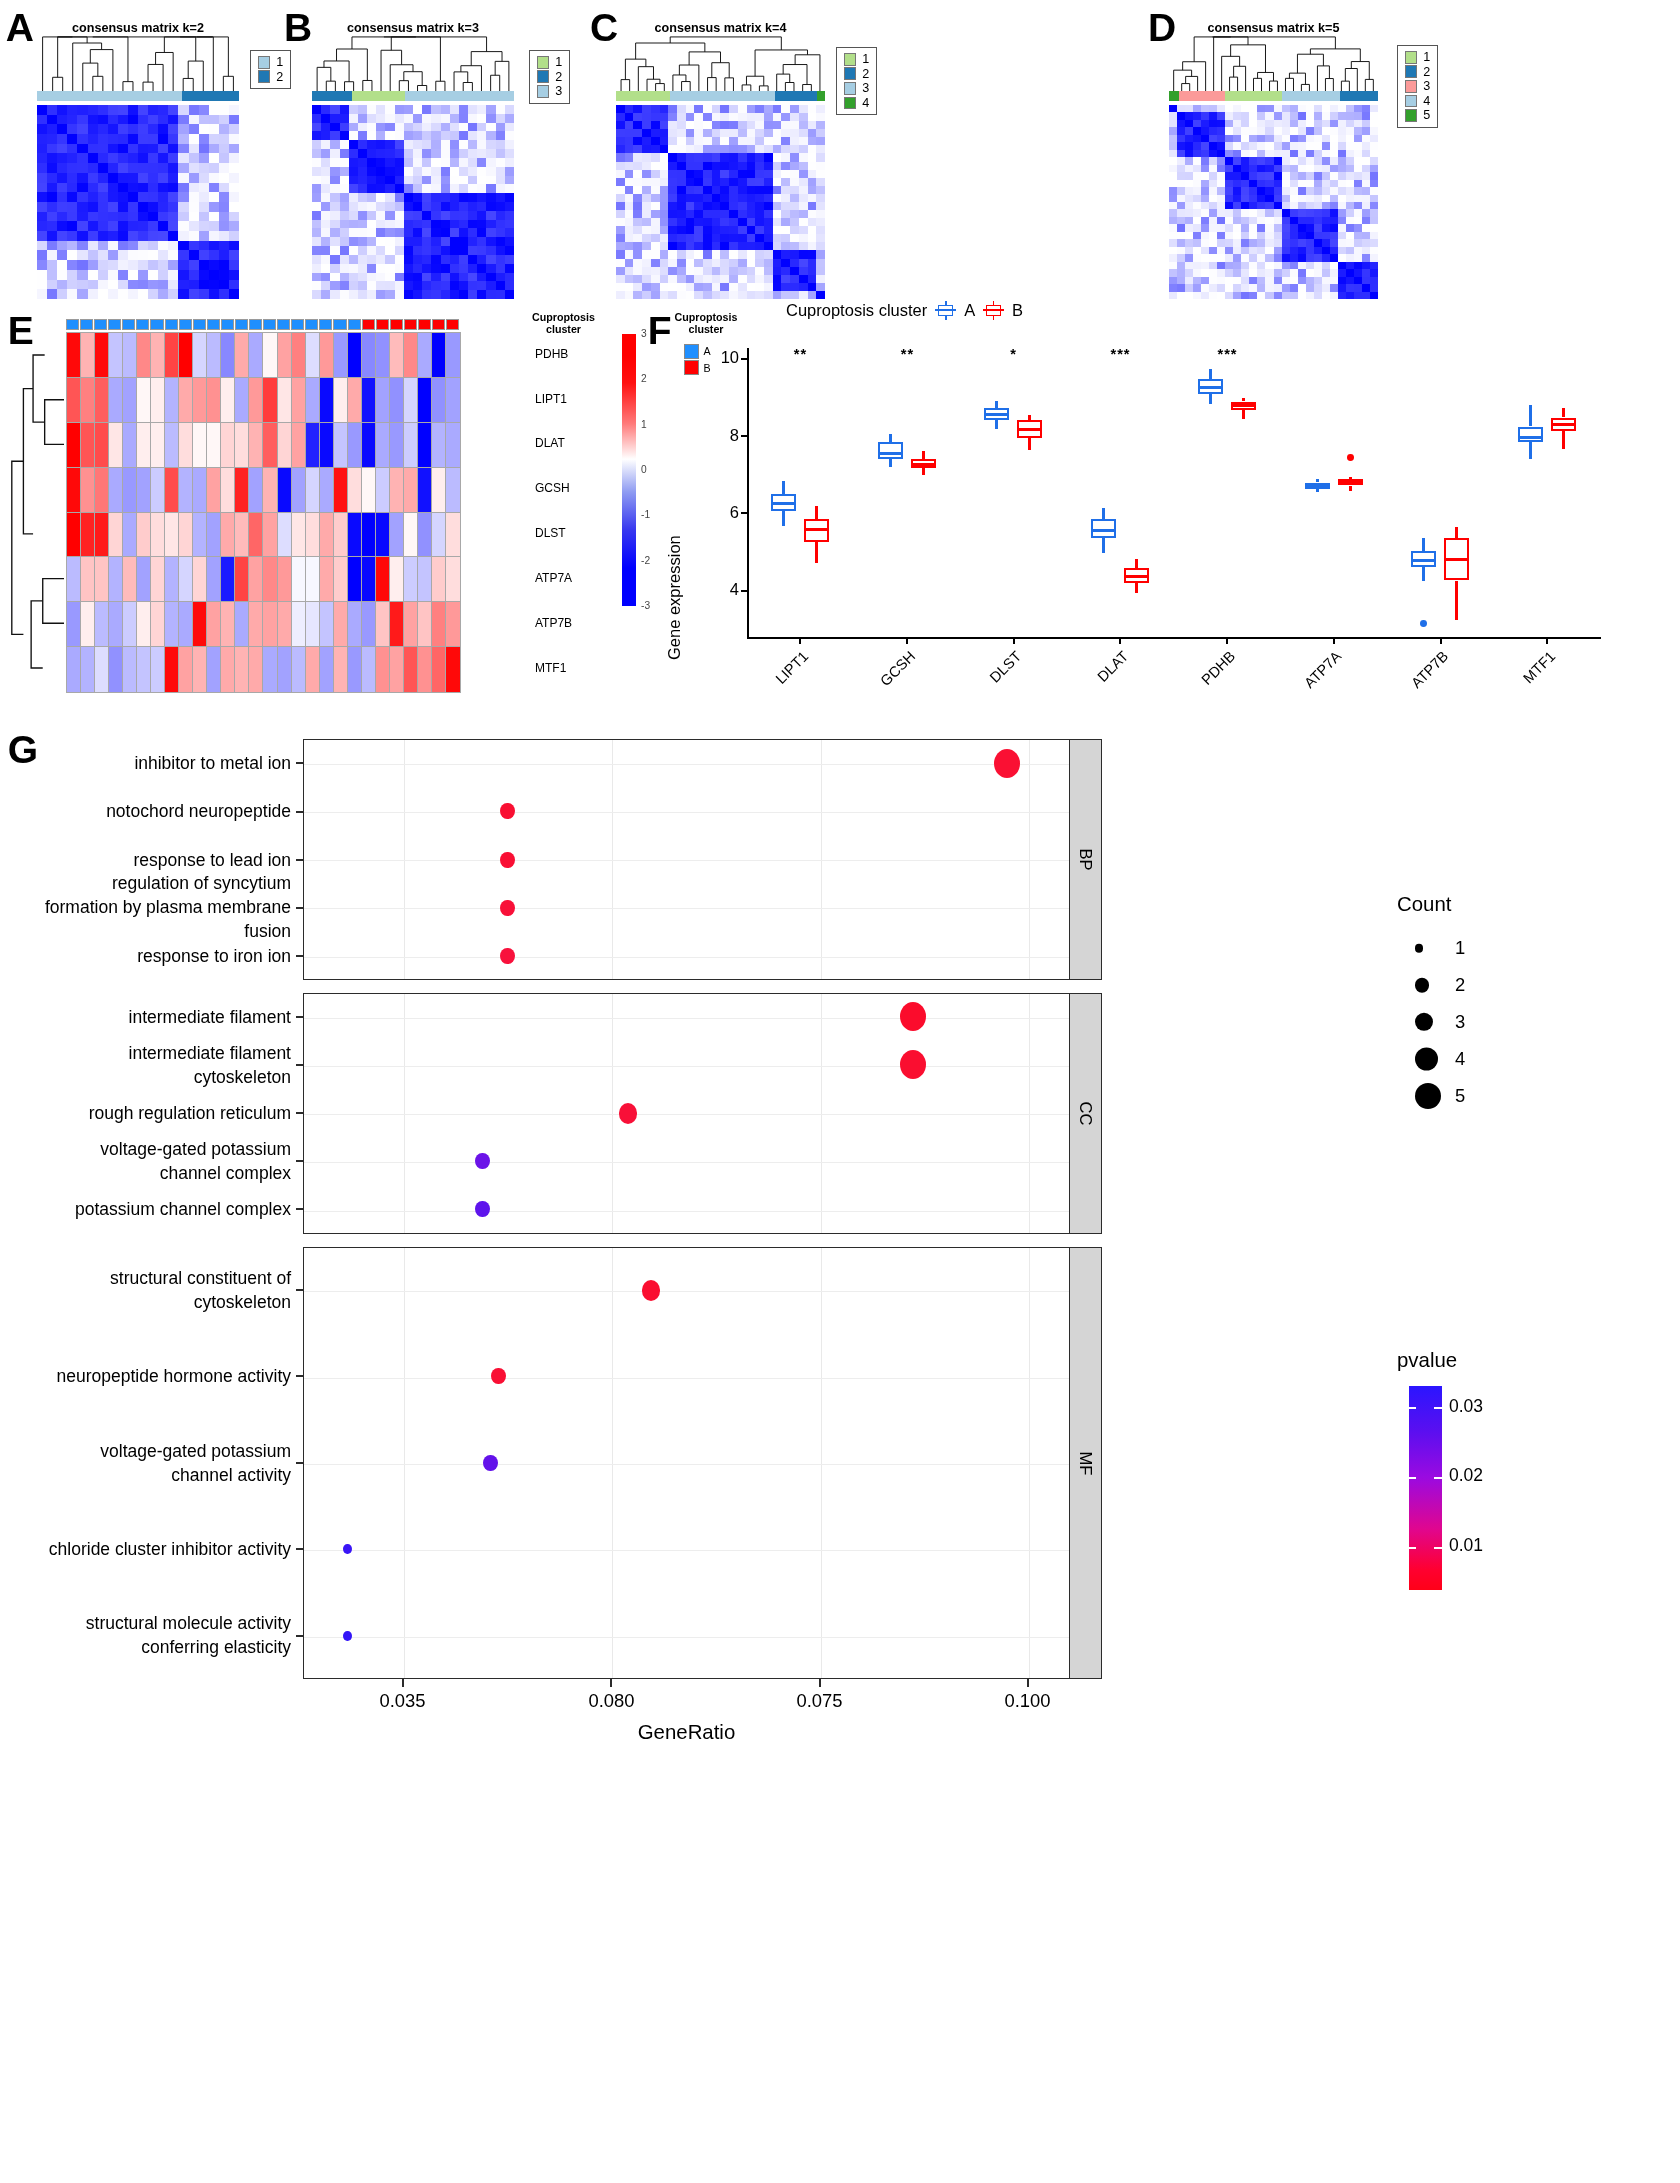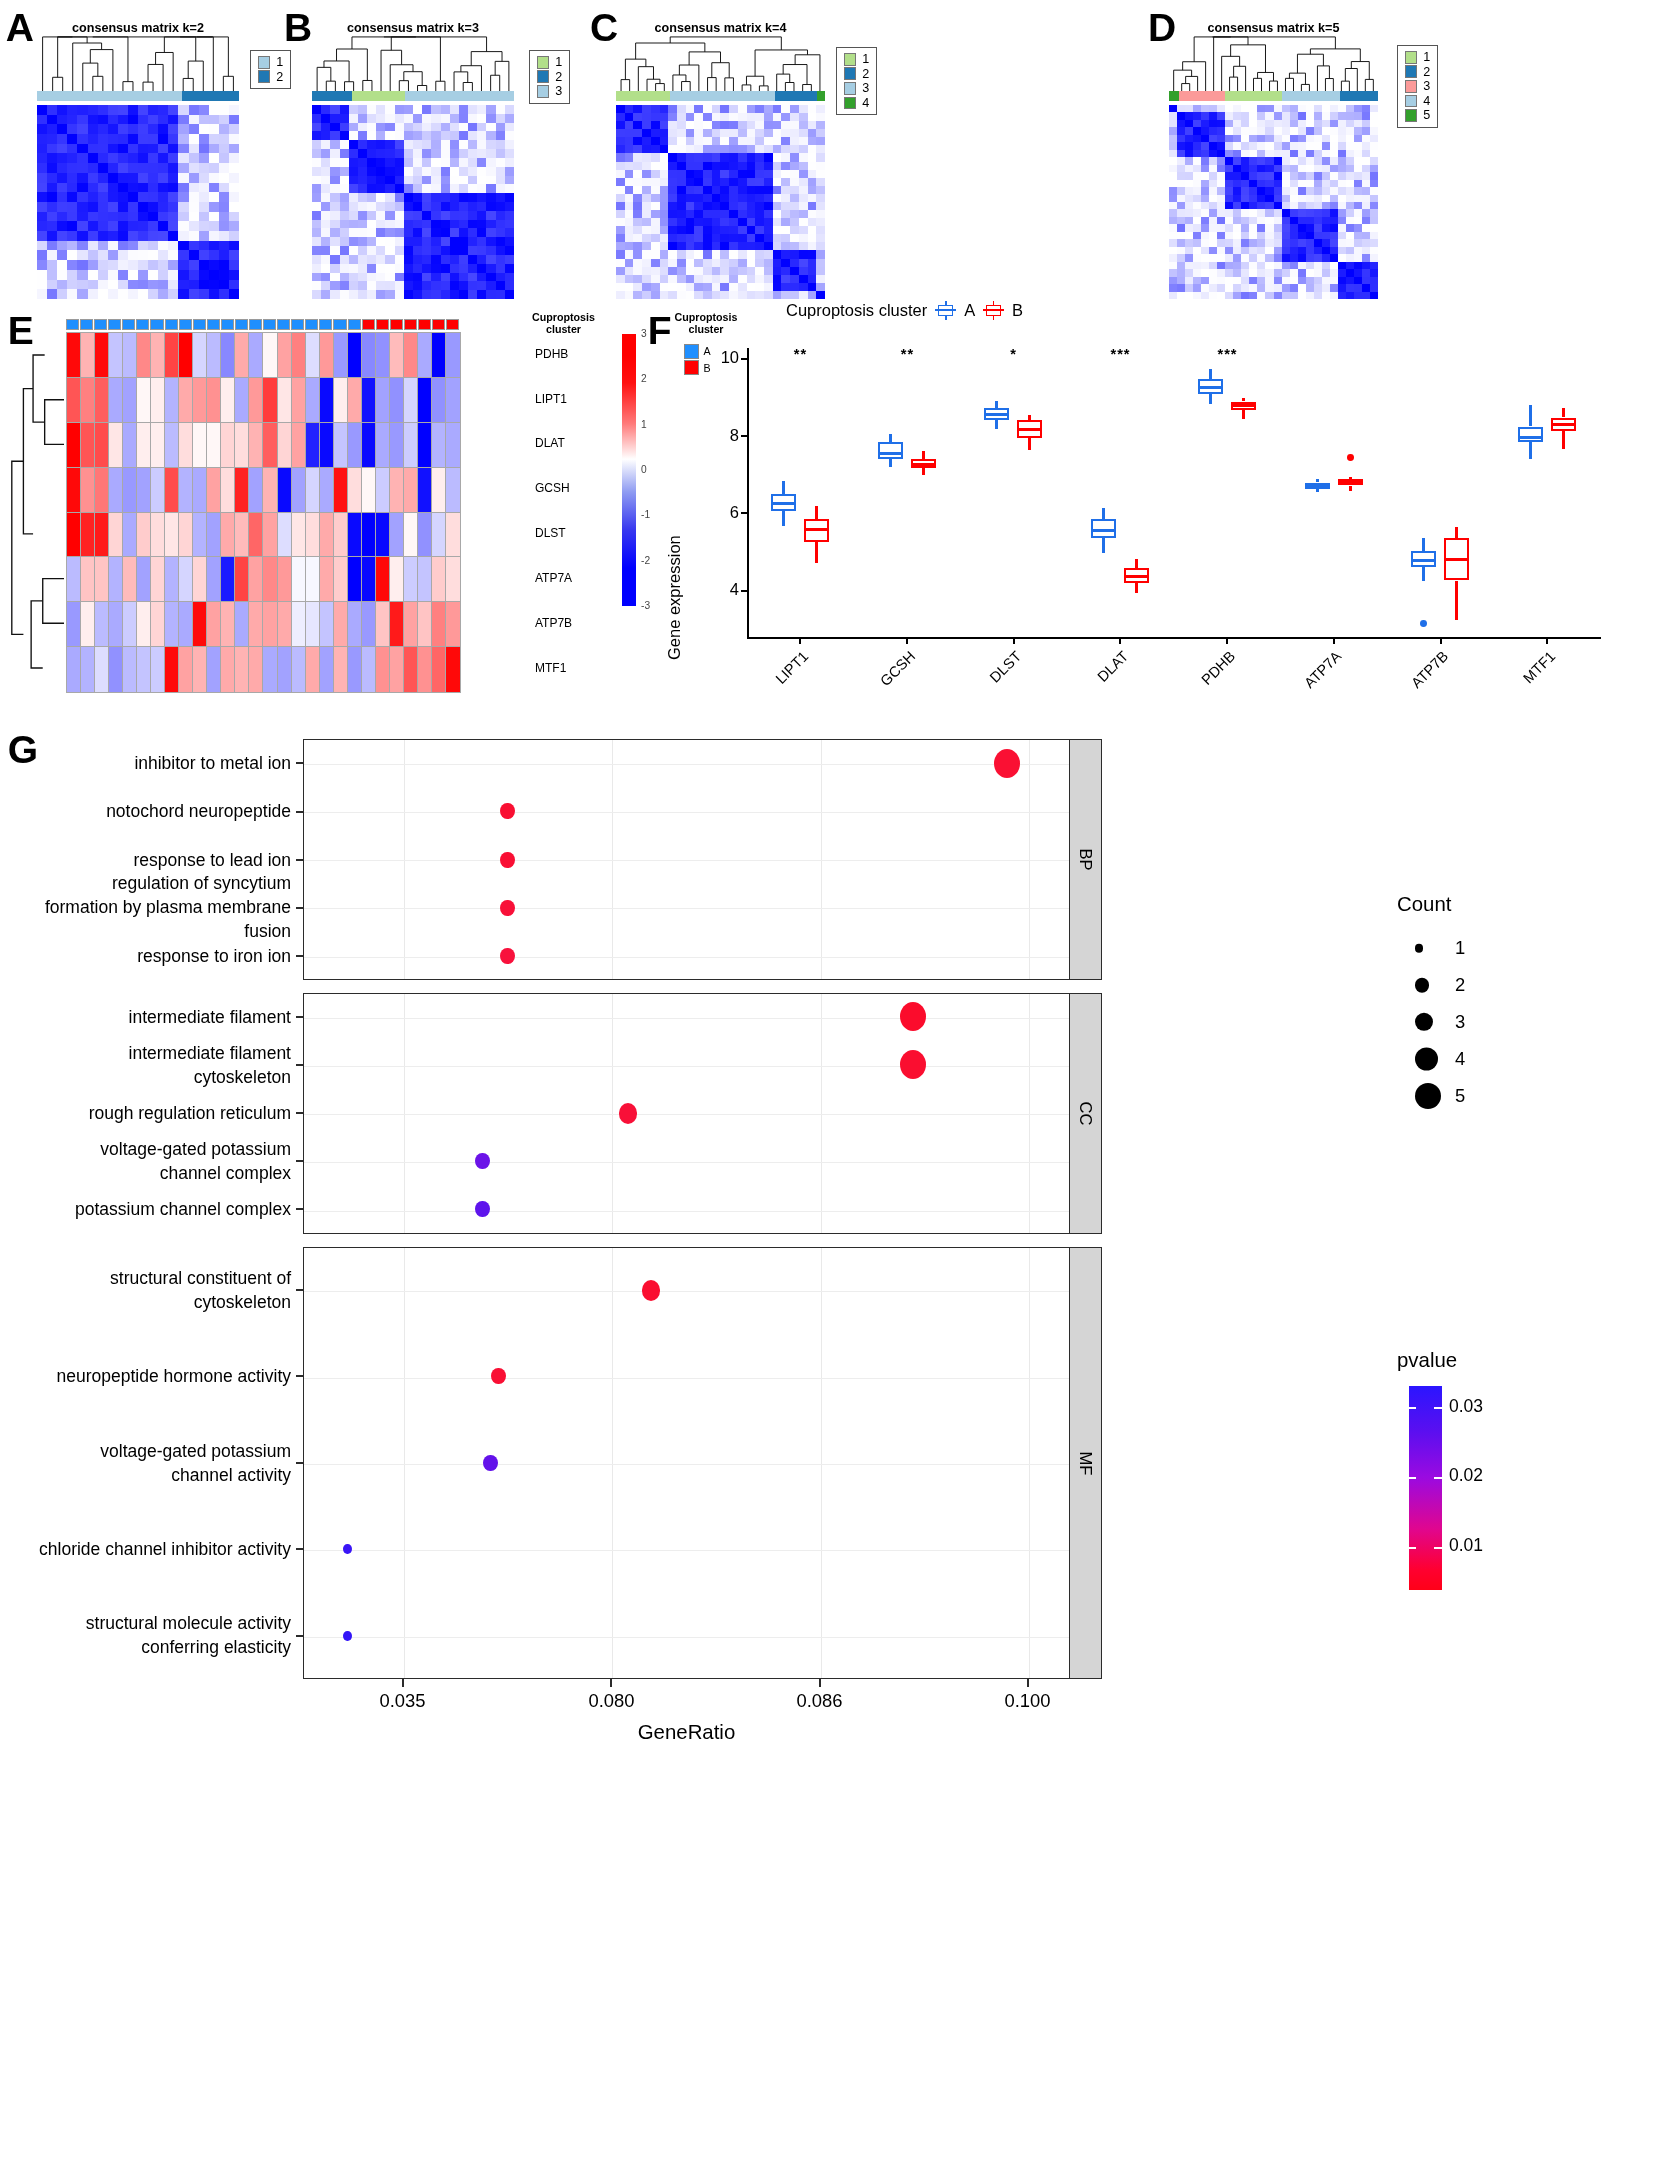--- a/index.html
+++ b/index.html
@@ -2994,27 +2994,27 @@
     <div class="g-ytick" style="left: 296px; top: 571px;"></div>
     <div class="g-ylabel" style="left: 39px; width: 252px; top: 548px;">structural constituent of cytoskeleton</div>
     <div class="g-dot" style="width: 18.4px; height: 20.6px; left: 642px; top: 562px; background: rgb(250, 14, 48);"></div>
     <div class="g-ytick" style="left: 296px; top: 657px;"></div>
     <div class="g-ylabel" style="left: 39px; width: 252px; top: 646px;">neuropeptide hormone activity</div>
     <div class="g-dot" style="width: 14.6px; height: 16.3px; left: 491px; top: 650px; background: rgb(249, 15, 52);"></div>
     <div class="g-ytick" style="left: 296px; top: 744px;"></div>
     <div class="g-ylabel" style="left: 39px; width: 252px; top: 721px;">voltage-gated potassium channel activity</div>
     <div class="g-dot" style="width: 14.6px; height: 16.3px; left: 483px; top: 737px; background: rgb(99, 18, 234);"></div>
     <div class="g-ytick" style="left: 296px; top: 830px;"></div>
-    <div class="g-ylabel" style="left: 39px; width: 252px; top: 819px;">chloride channel inhibitor activity</div>
+    <div class="g-ylabel" style="left: 39px; width: 252px; top: 819px;">chloride cluster inhibitor activity</div>
     <div class="g-dot" style="width: 8.7px; height: 9.8px; left: 343px; top: 826px; background: rgb(58, 21, 246);"></div>
     <div class="g-ytick" style="left: 296px; top: 917px;"></div>
     <div class="g-ylabel" style="left: 39px; width: 252px; top: 893px;">structural molecule activity conferring elasticity</div>
     <div class="g-dot" style="width: 8.7px; height: 9.8px; left: 343px; top: 913px; background: rgb(51, 21, 248);"></div>
     <div class="g-xtick" style="left: 402px; top: 961px;"></div>
     <div class="g-xlabel" style="left: 349px; top: 972px; width: 107px;">0.035</div>
     <div class="g-xtick" style="left: 610px; top: 961px;"></div>
     <div class="g-xlabel" style="left: 558px; top: 972px; width: 107px;">0.080</div>
     <div class="g-xtick" style="left: 819px; top: 961px;"></div>
-    <div class="g-xlabel" style="left: 766px; top: 972px; width: 107px;">0.086</div>
+    <div class="g-xlabel" style="left: 766px; top: 972px; width: 107px;">0.075</div>
     <div class="g-xtick" style="left: 1027px; top: 961px;"></div>
     <div class="g-xlabel" style="left: 974px; top: 972px; width: 107px;">0.100</div>
   </div>
 
 
 </body></html>

